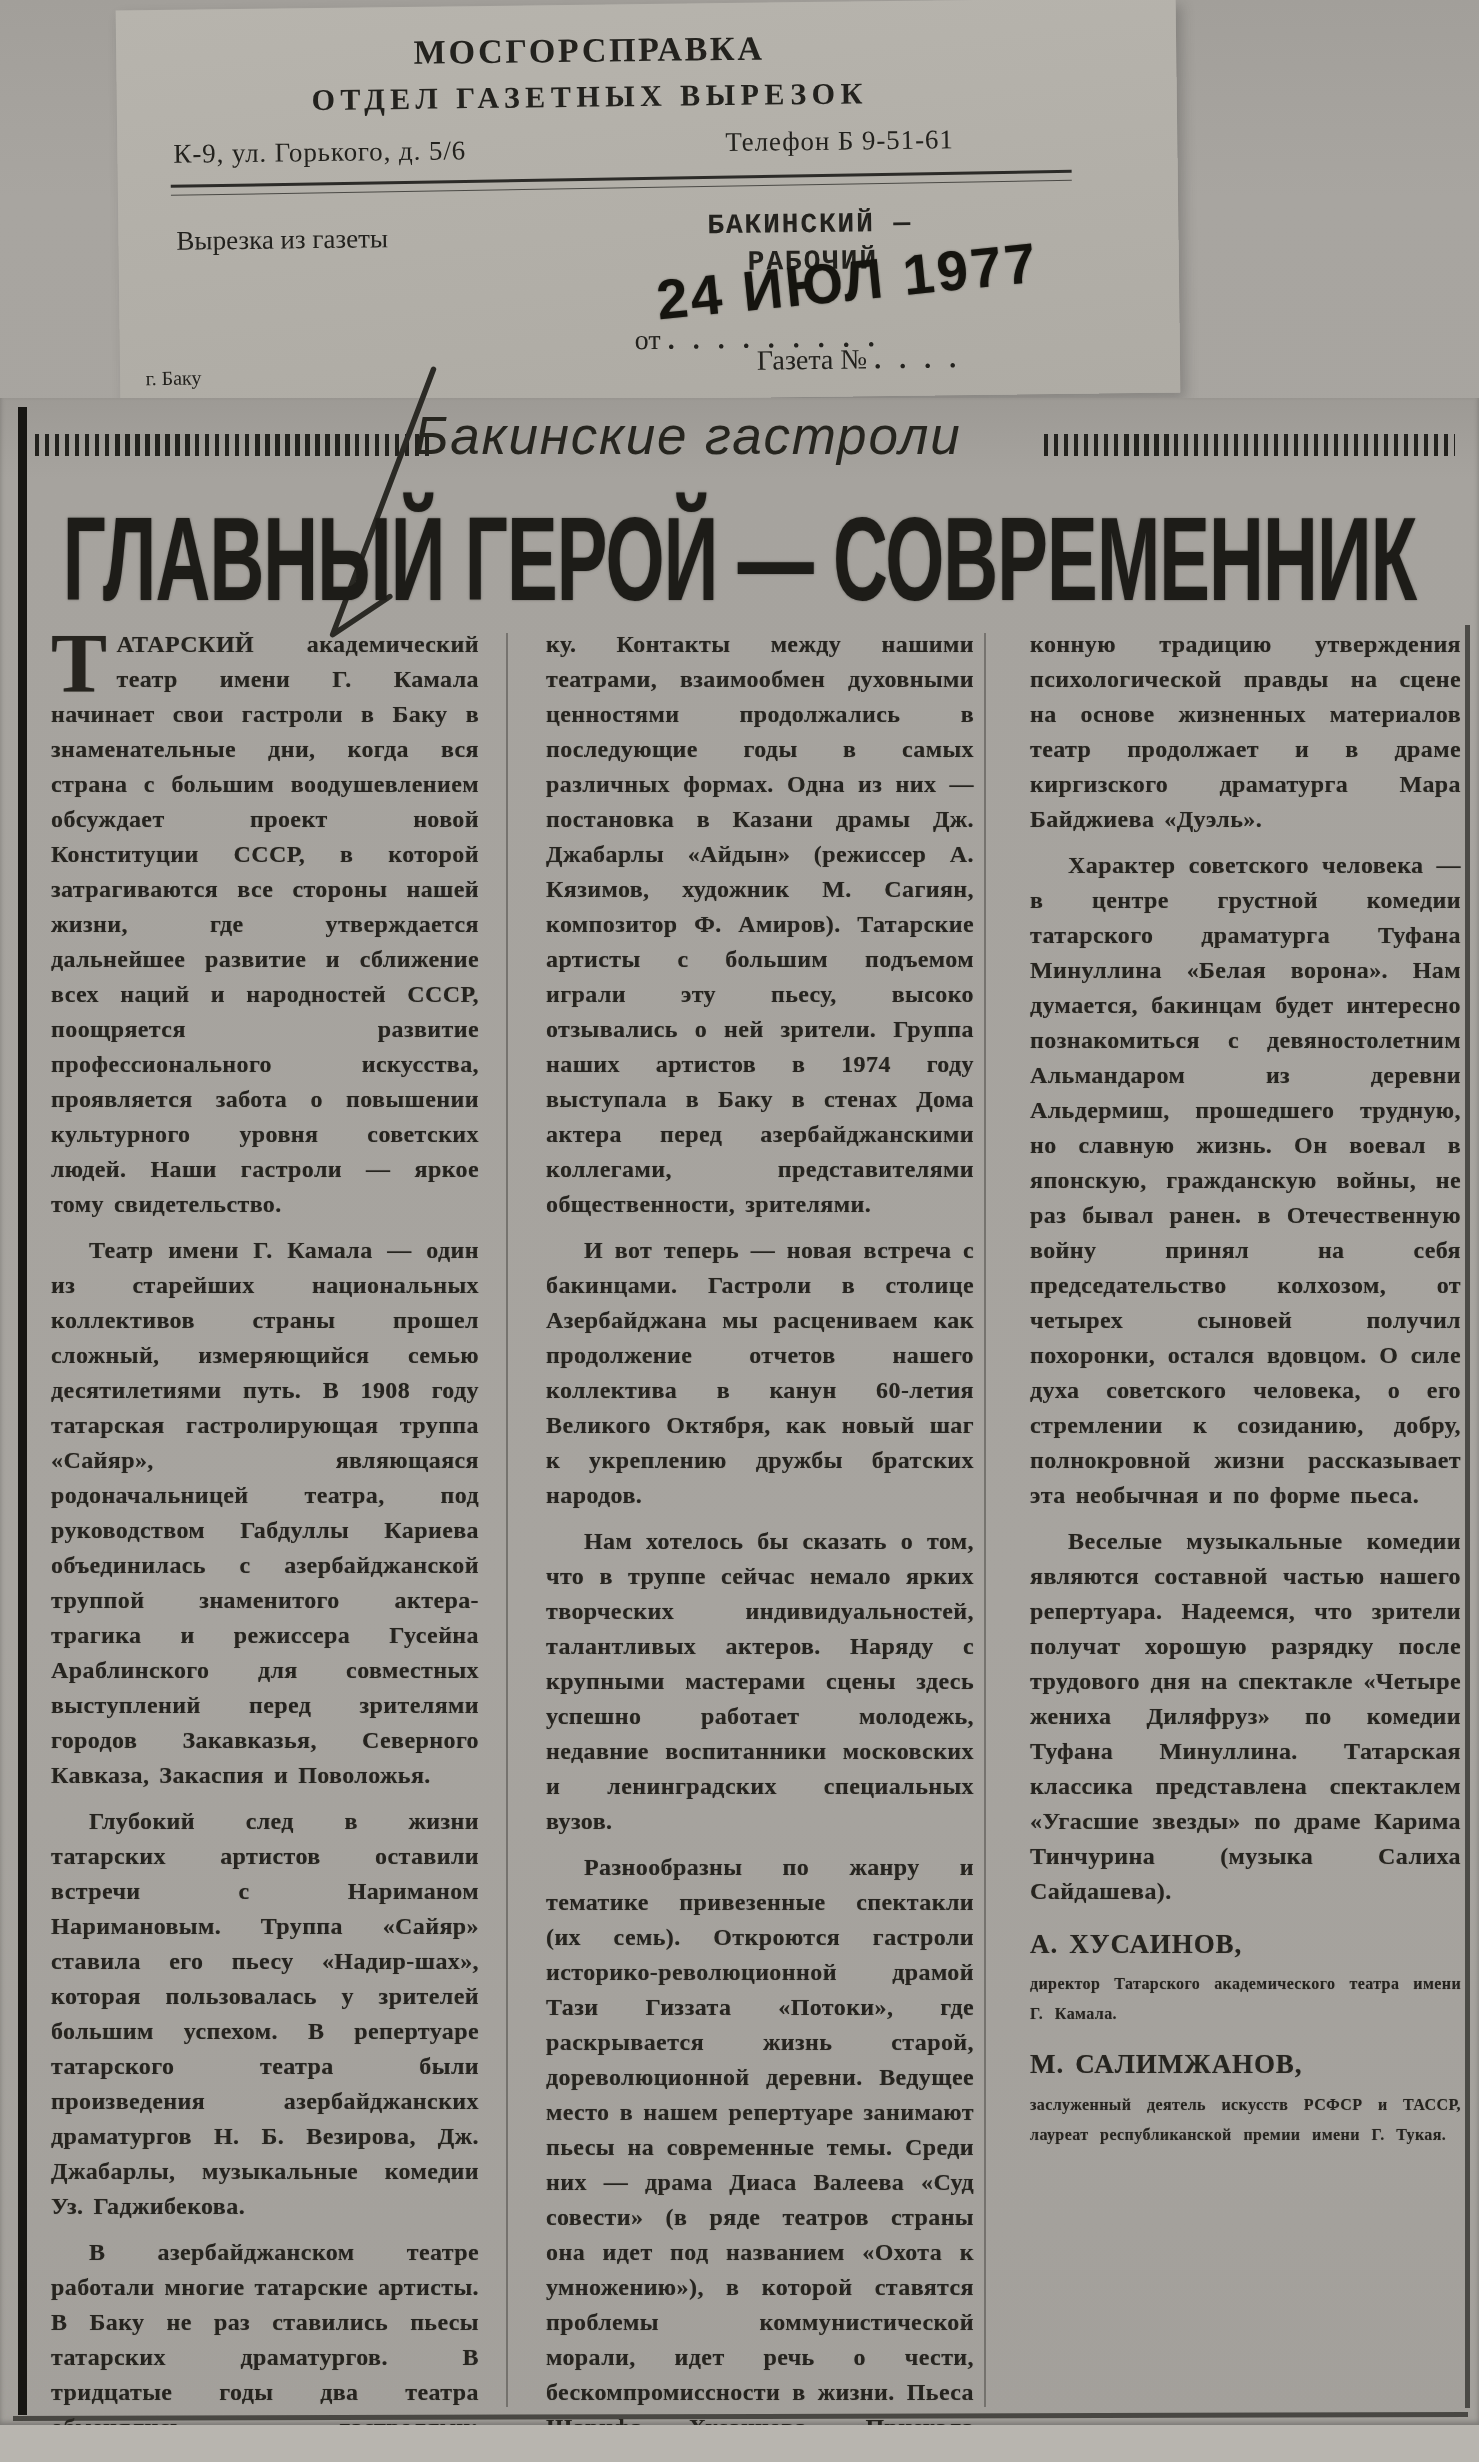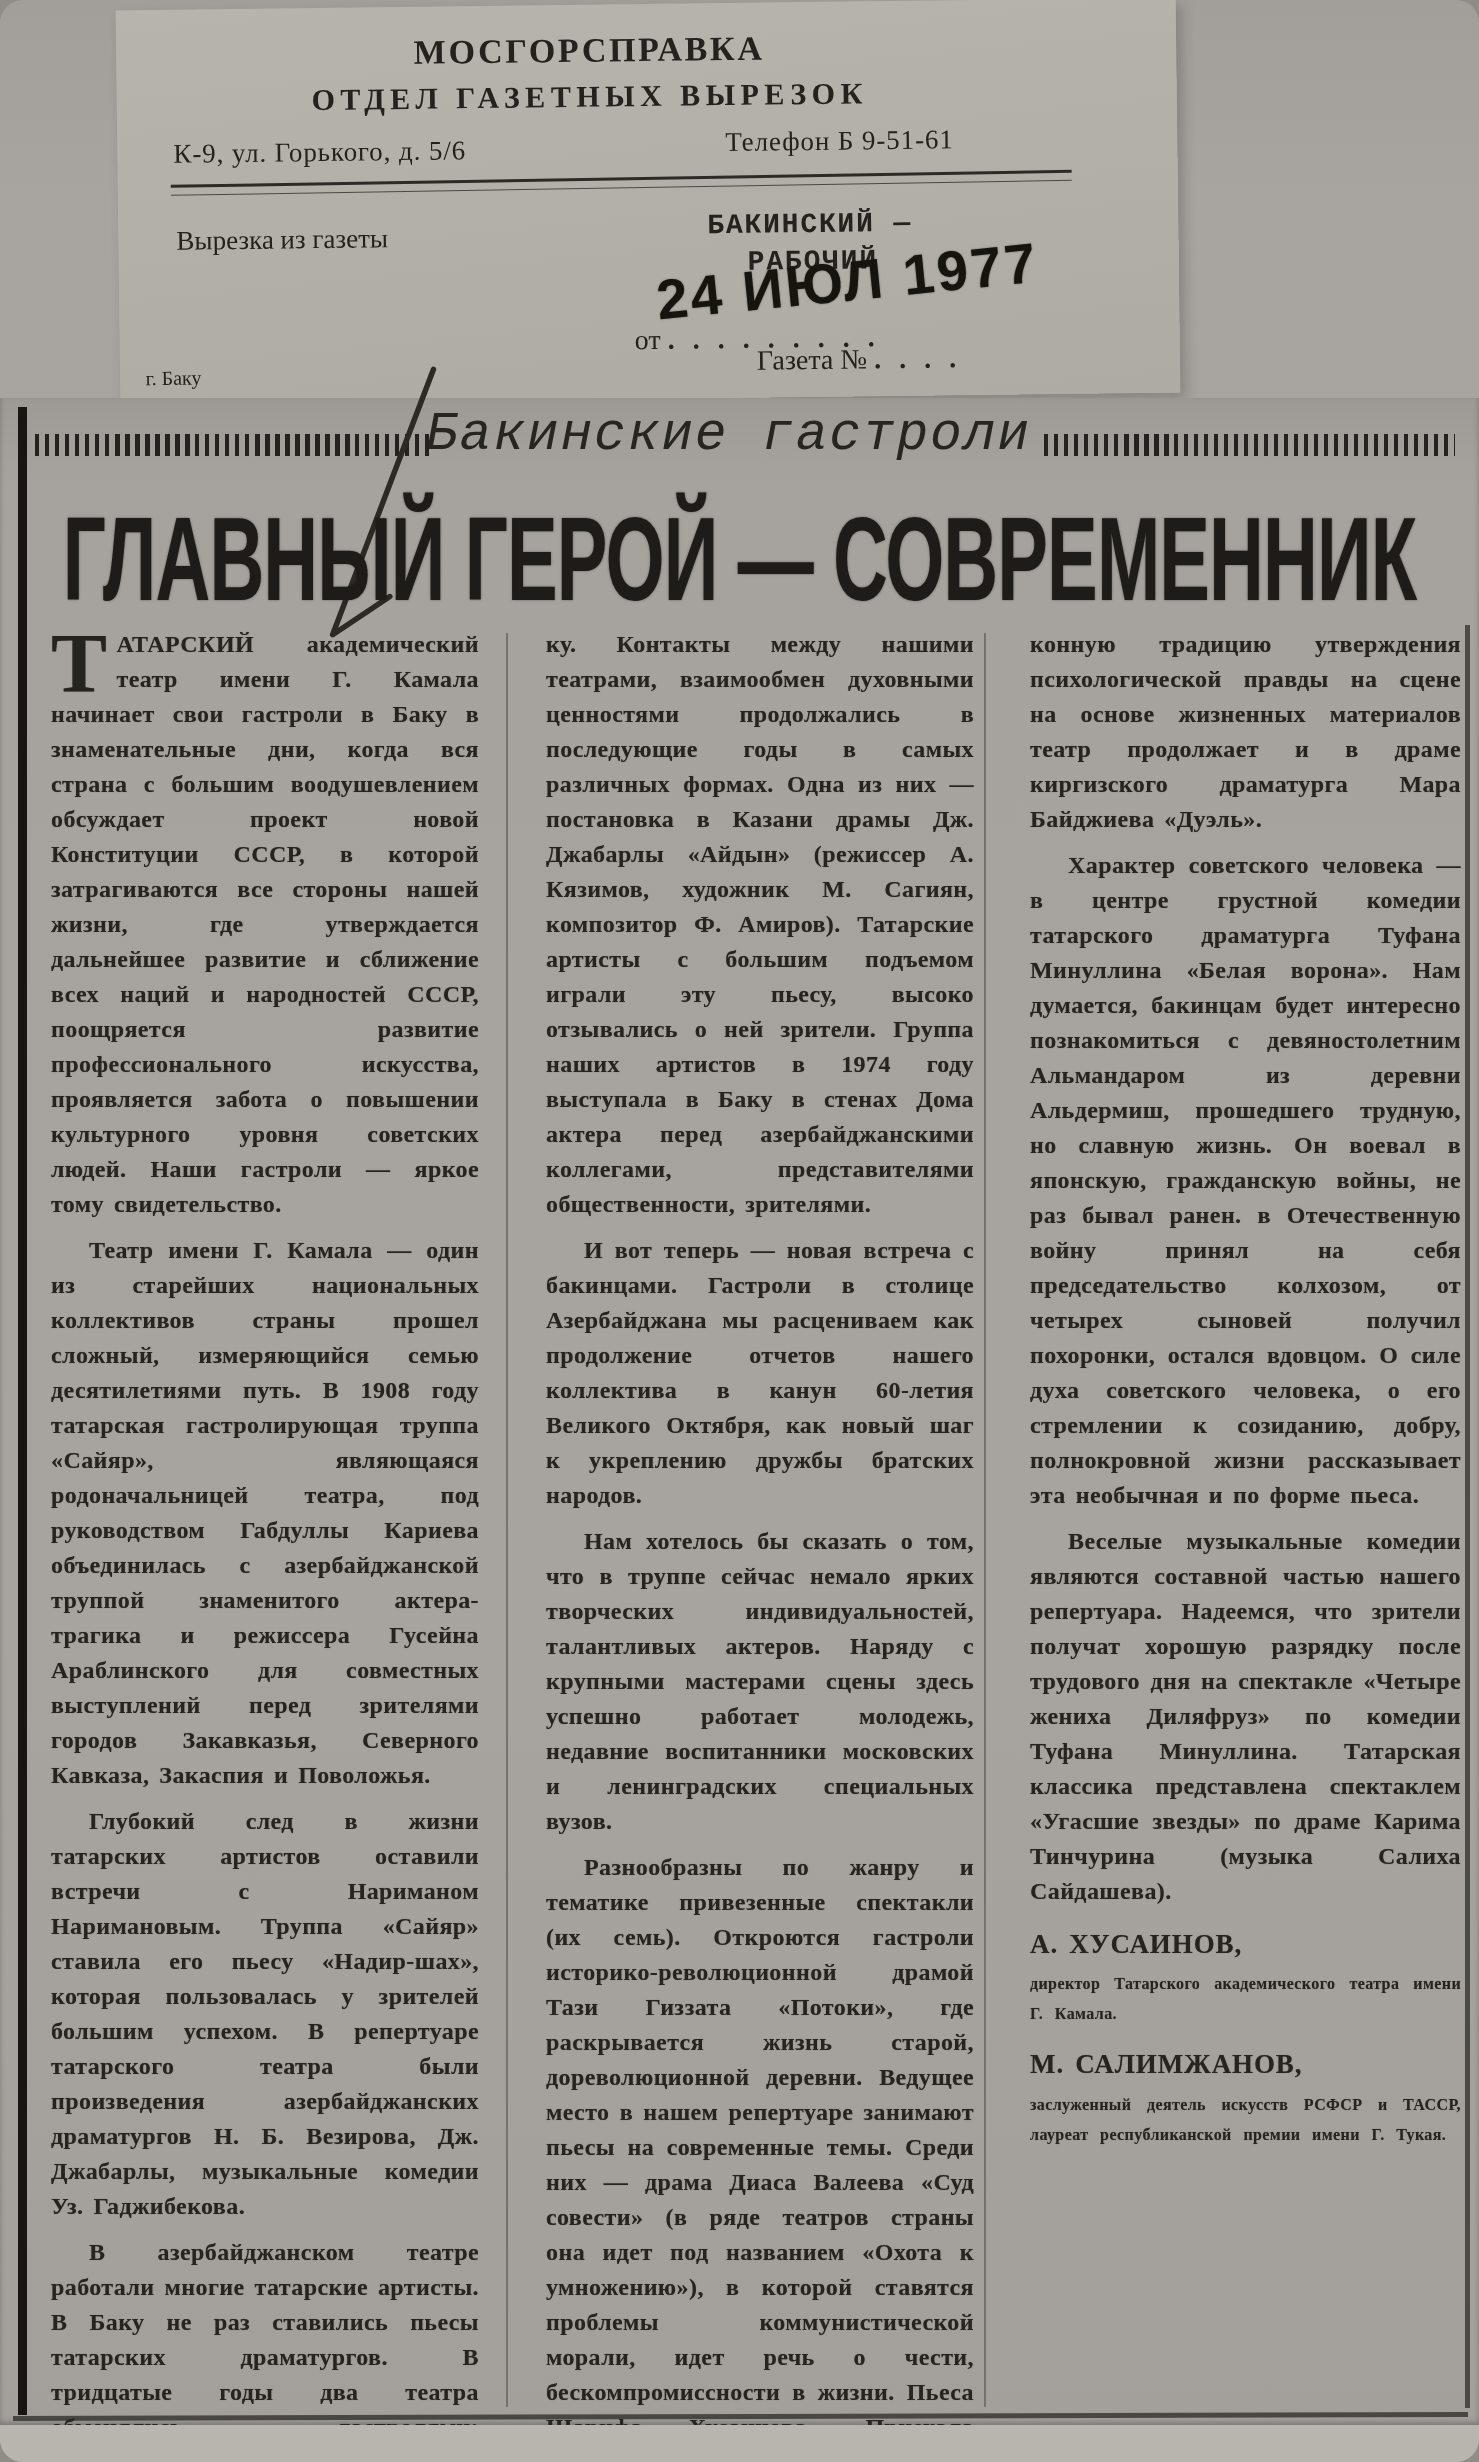--- a/index.html
+++ b/index.html
@@ -1,18 +1,18 @@
 <!DOCTYPE html>
 <html style="font-size:14.6px"><head>
 <meta charset="utf-8">
 <style>
   html,body{margin:0;padding:0;background:#8f8d88;}
   .scan{position:relative;width:1479px;height:2462px;overflow:hidden;
         background:linear-gradient(180deg,#a29f9a 0%,#a8a5a0 8%,#a5a29d 90%,#b3b0aa 100%);
-        font-family:"Liberation Serif",serif;color:#23221e;border-radius:23px;}
+        font-family:"Liberation Serif",serif;color:#23221e;}
   
   .form-card{position:absolute;left:118px;top:3.6px;width:1060px;height:395px;
        background:linear-gradient(175deg,#b7b4ad 0%,#b2afa8 55%,#aeaba4 100%);
        transform:rotate(-0.7deg);box-shadow:5.5px 7.3px 12.7px rgba(40,40,38,.25);}
   .org{position:absolute;top:27px;left:0;width:946px;text-align:center;
        font-size:34px;font-weight:bold;letter-spacing:2.7px;}
   .dept{position:absolute;top:75px;left:0;width:946px;text-align:center;
        font-size:30px;font-weight:bold;letter-spacing:5.5px;}
   .addr{position:absolute;top:129px;left:56px;font-size:27px;letter-spacing:0.9px;}
   .phone{position:absolute;top:124px;left:608px;font-size:27px;letter-spacing:0.9px;}
@@ -32,22 +32,22 @@
   
   .clipping{position:absolute;left:0;top:398px;width:1479px;height:2027px;
        background:linear-gradient(180deg,#9d9a95 0%,#a6a39e 4%,#a7a49f 60%,#a3a09b 100%);
        box-shadow:0 -2.7px 5.5px rgba(50,50,46,.35) inset;}
   .edge-left{position:absolute;left:18px;top:9px;width:9px;height:2008px;background:#171613;}
   .edge-right{position:absolute;left:1465px;top:227px;width:4.5px;height:1783px;background:#2e2d2a;opacity:.75;}
   .bar{position:absolute;top:36px;height:22px;
        background:repeating-linear-gradient(90deg,#23221e 0 4.5px,rgba(0,0,0,0) 4.5px 10px);}
   .bar-left{left:35px;width:400px;}
   .bar-right{left:1044px;width:411px;}
-  .kicker{position:absolute;top:7.3px;left:426px;width:509px;text-align:left;white-space:nowrap;
-       font-family:Liberation Mono, monospace;font-style:italic;font-size:53px;letter-spacing:1.8px;color:#26251f;}
+  .kicker{position:absolute;top:7.3px;left:414px;width:509px;text-align:left;white-space:nowrap;
+       font-family:Liberation Sans, sans-serif;font-style:italic;font-size:53px;letter-spacing:1.8px;color:#26251f;}
   .check{position:absolute;left:255px;top:-36px;}
   .headline{position:absolute;top:93px;left:18px;width:1443px;margin:0;text-align:center;white-space:nowrap;
        font-family:"Liberation Sans",sans-serif;font-weight:bold;font-size:76px;letter-spacing:-0.9px;
        transform:scaleY(1.55);transform-origin:50% 0;color:#1d1c18;
        text-shadow:0 0 1.8px rgba(25,24,18,.5);}
   .divider{position:absolute;top:235px;width:1.8px;height:1774px;background:#46443f;opacity:.5;}
   .d1{left:506px;}
   .d2{left:984px;}
   .col{position:absolute;top:229px;width:428px;font-size:24px;line-height:35px;
        font-weight:bold;text-align:justify;word-spacing:3.6px;letter-spacing:0.4px;color:#26241f;

